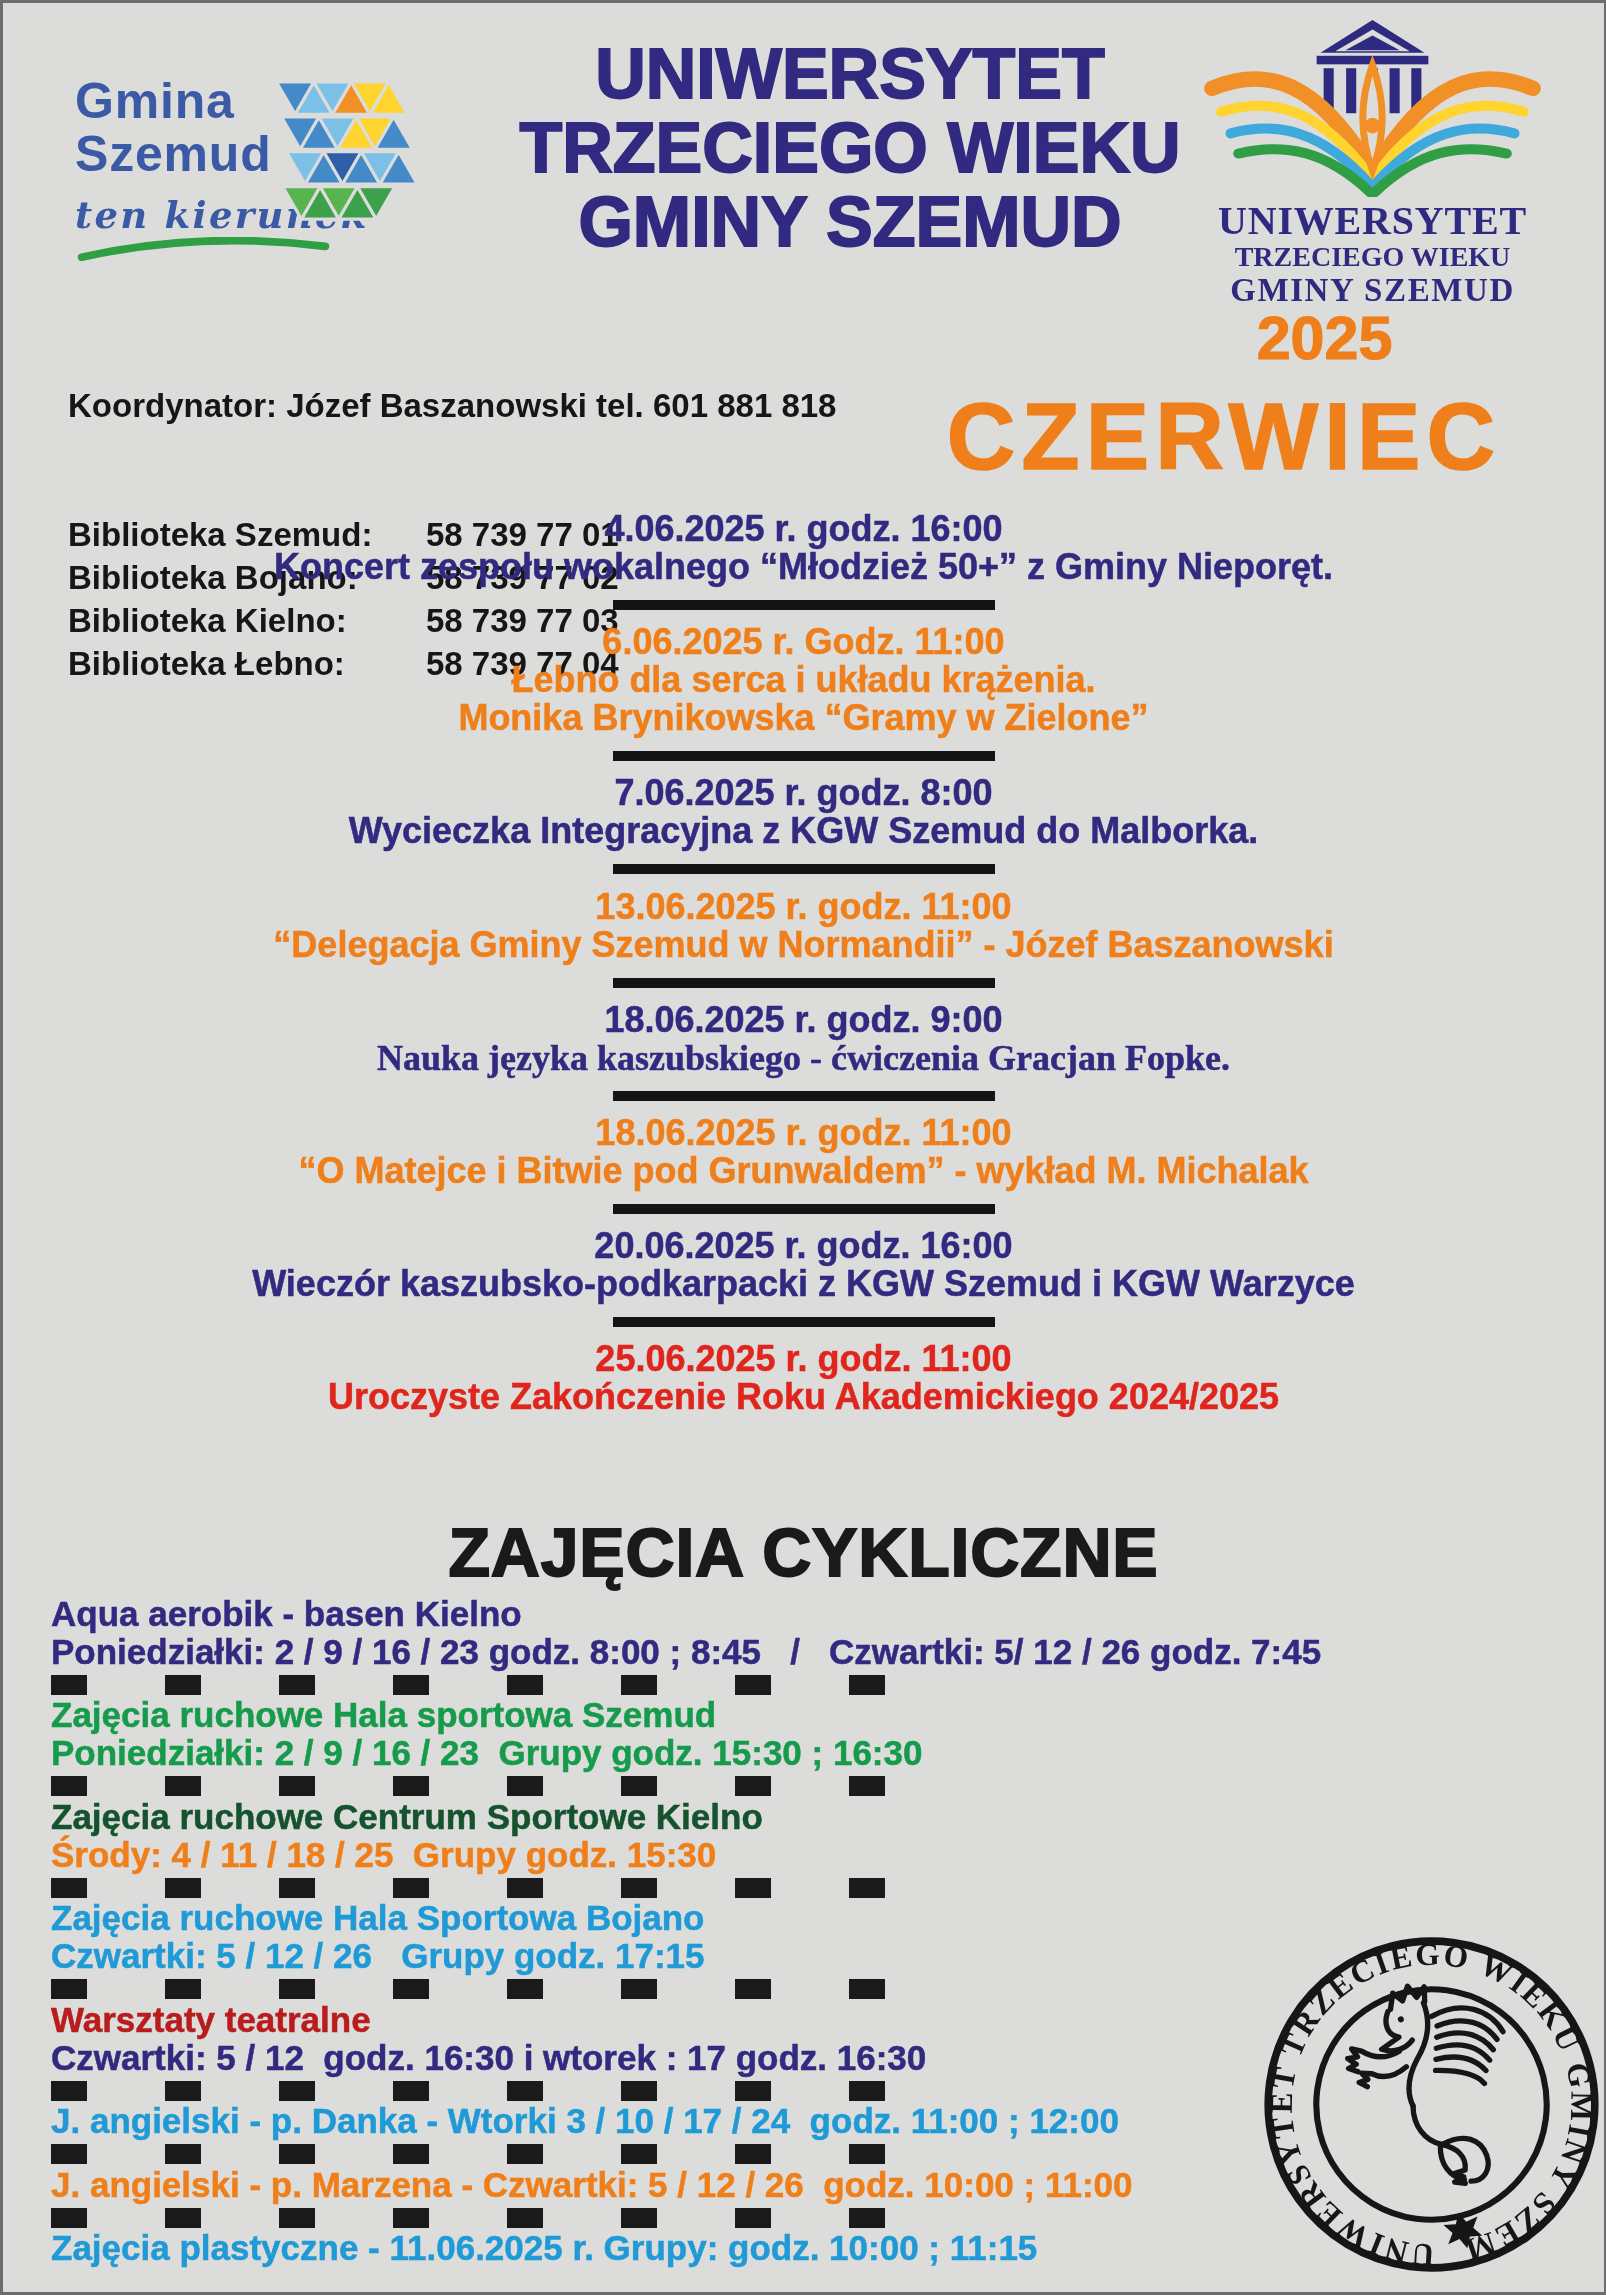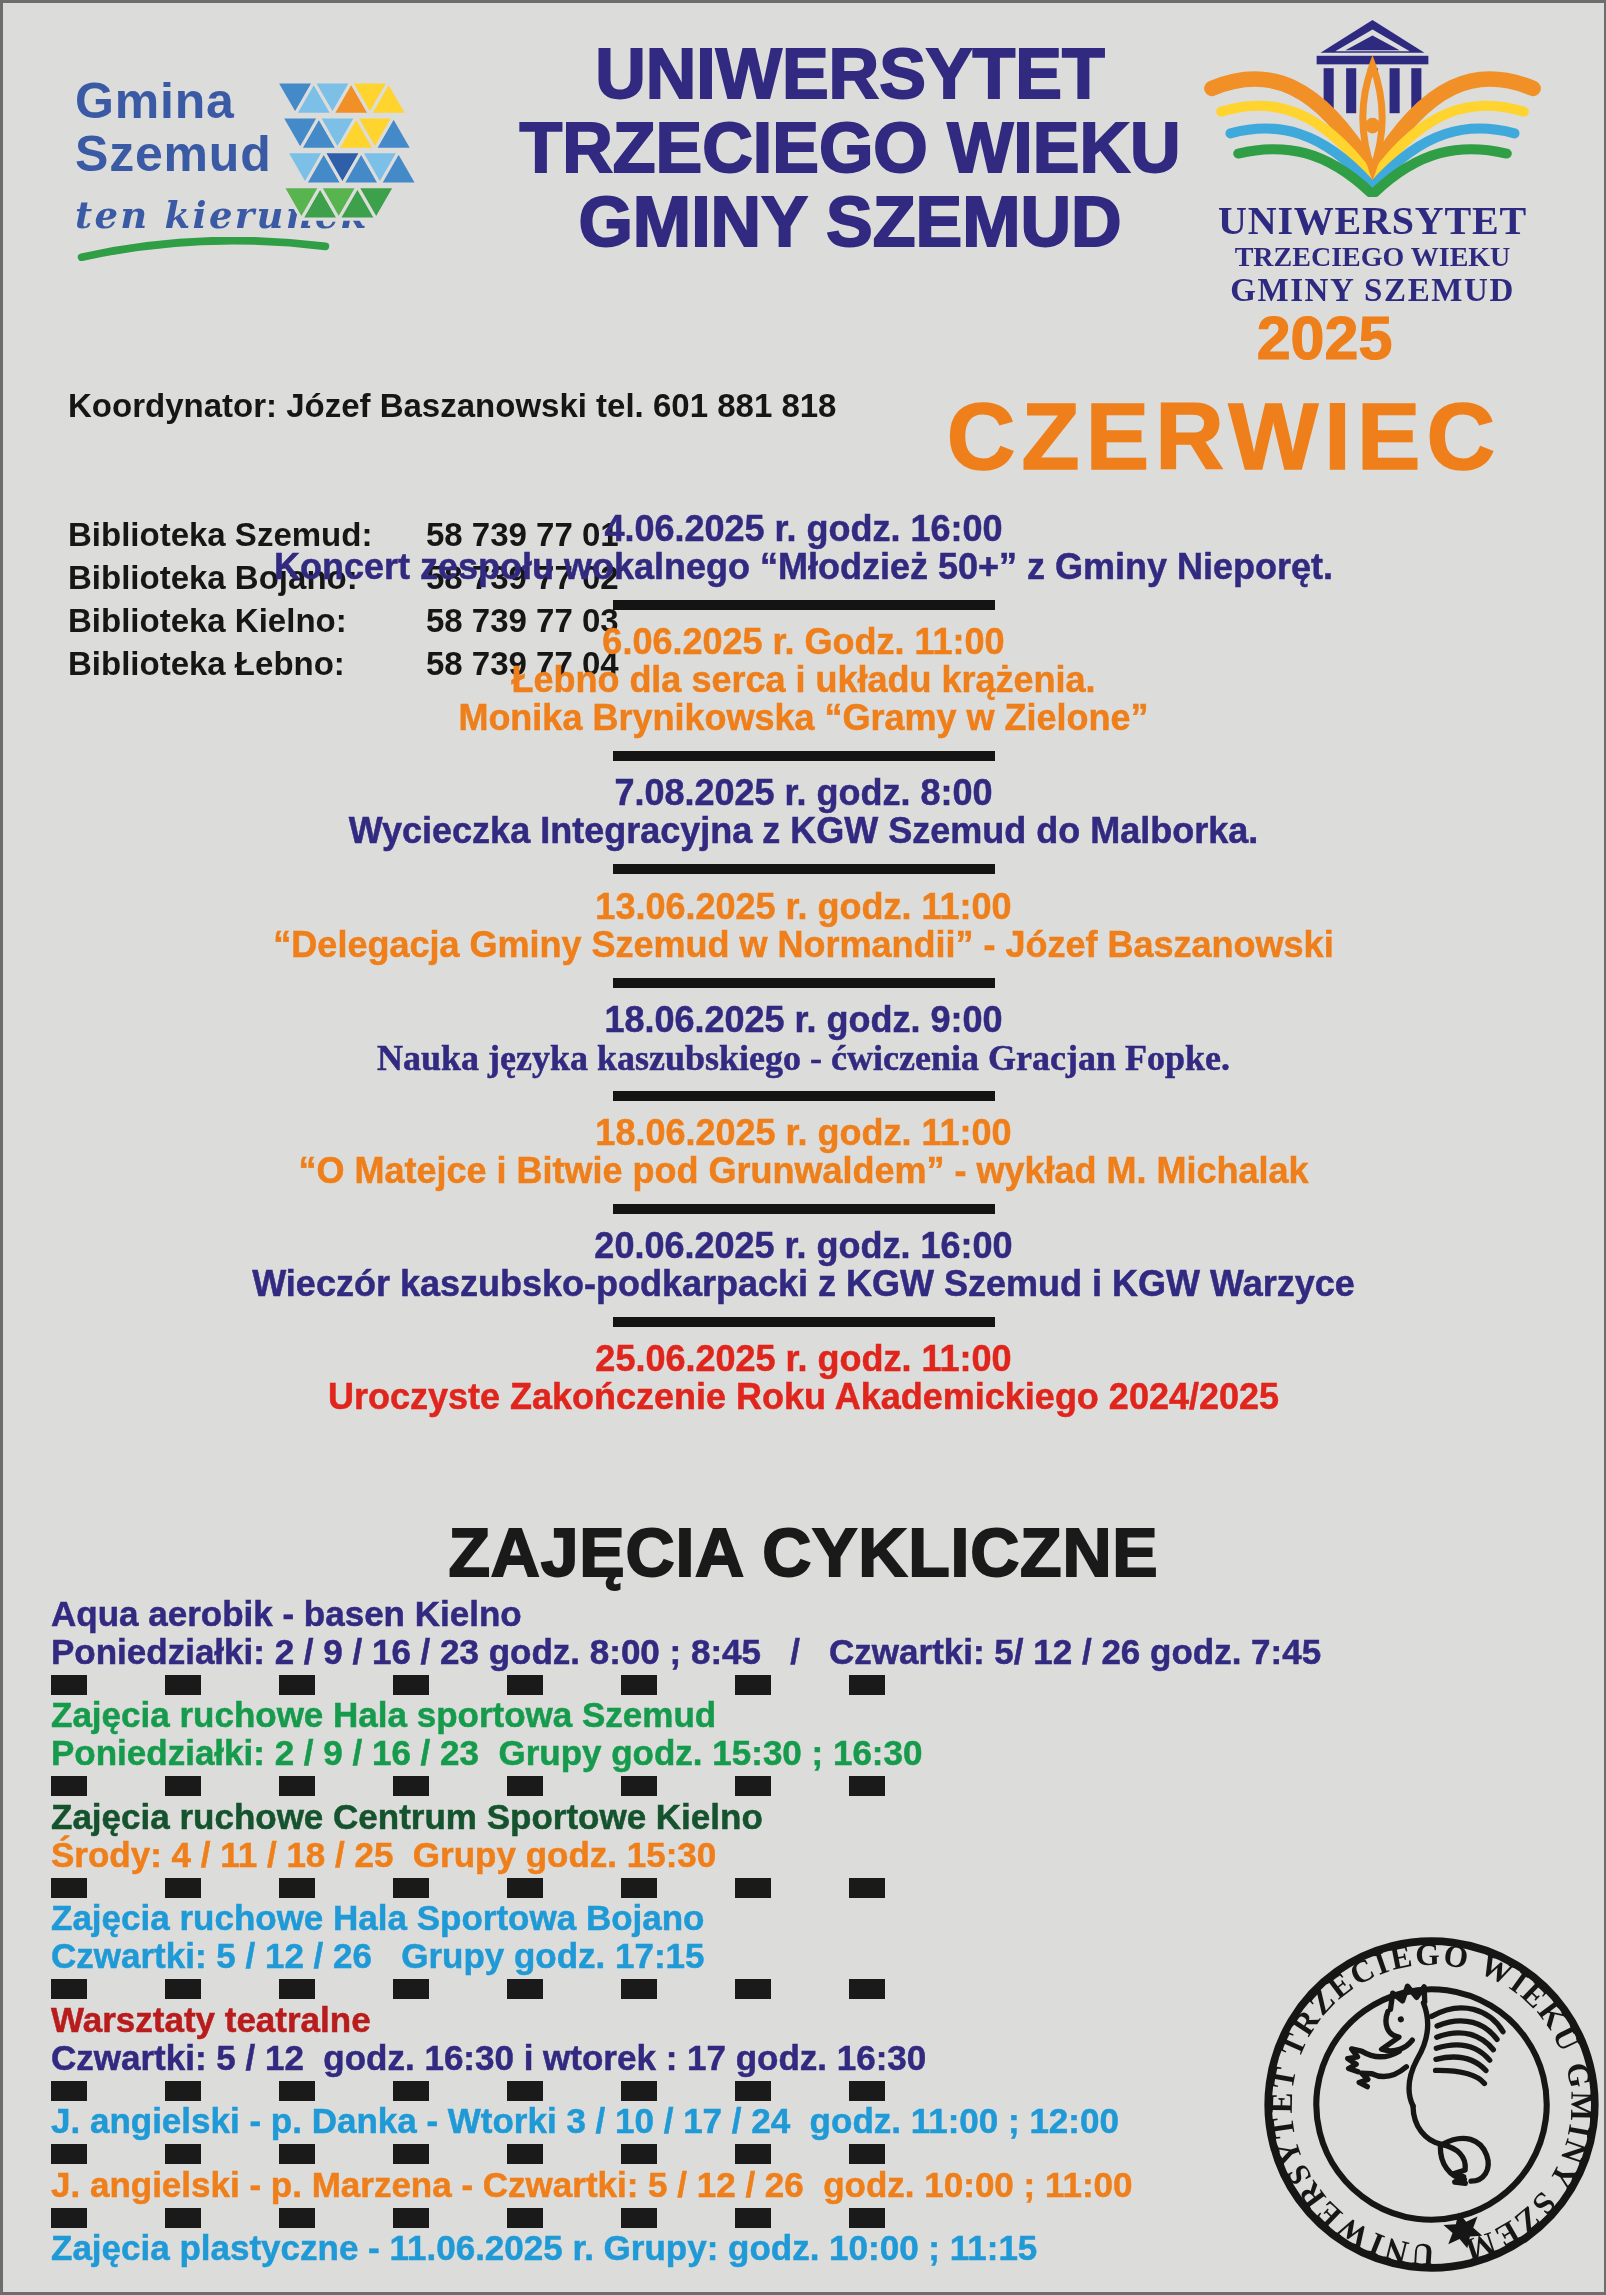--- a/index.html
+++ b/index.html
@@ -134,21 +134,21 @@
   <div class="month">CZERWIEC</div>
 
   <div class="events" id="events">
       <div class="ev-line" style="color: rgb(49, 42, 128);">4.06.2025 r. godz. 16:00</div>
       <div class="ev-line" style="color: rgb(49, 42, 128);">Koncert zespołu wokalnego “Młodzież 50+” z Gminy Nieporęt.</div>
       <div class="ev-sep"></div>
       <div class="ev-line" style="color: rgb(239, 127, 26);">6.06.2025 r. Godz. 11:00</div>
       <div class="ev-line" style="color: rgb(239, 127, 26);">Łebno dla serca i układu krążenia.</div>
       <div class="ev-line" style="color: rgb(239, 127, 26);">Monika Brynikowska “Gramy w Zielone”</div>
       <div class="ev-sep"></div>
-      <div class="ev-line" style="color: rgb(49, 42, 128);">7.08.2025 r. godz. 8:00</div>
+      <div class="ev-line" style="color: rgb(49, 42, 128);">7.06.2025 r. godz. 8:00</div>
       <div class="ev-line" style="color: rgb(49, 42, 128);">Wycieczka Integracyjna z KGW Szemud do Malborka.</div>
       <div class="ev-sep"></div>
       <div class="ev-line" style="color: rgb(239, 127, 26);">13.06.2025 r. godz. 11:00</div>
       <div class="ev-line" style="color: rgb(239, 127, 26);">“Delegacja Gminy Szemud w Normandii” - Józef Baszanowski</div>
       <div class="ev-sep"></div>
       <div class="ev-line" style="color: rgb(49, 42, 128);">18.06.2025 r. godz. 9:00</div>
       <div class="ev-line" style="color: rgb(49, 42, 128); font-family: Liberation Serif, serif;">Nauka języka kaszubskiego - ćwiczenia Gracjan Fopke.</div>
       <div class="ev-sep"></div>
       <div class="ev-line" style="color: rgb(239, 127, 26);">18.06.2025 r. godz. 11:00</div>
       <div class="ev-line" style="color: rgb(239, 127, 26);">“O Matejce i Bitwie pod Grunwaldem” - wykład M. Michalak</div>

